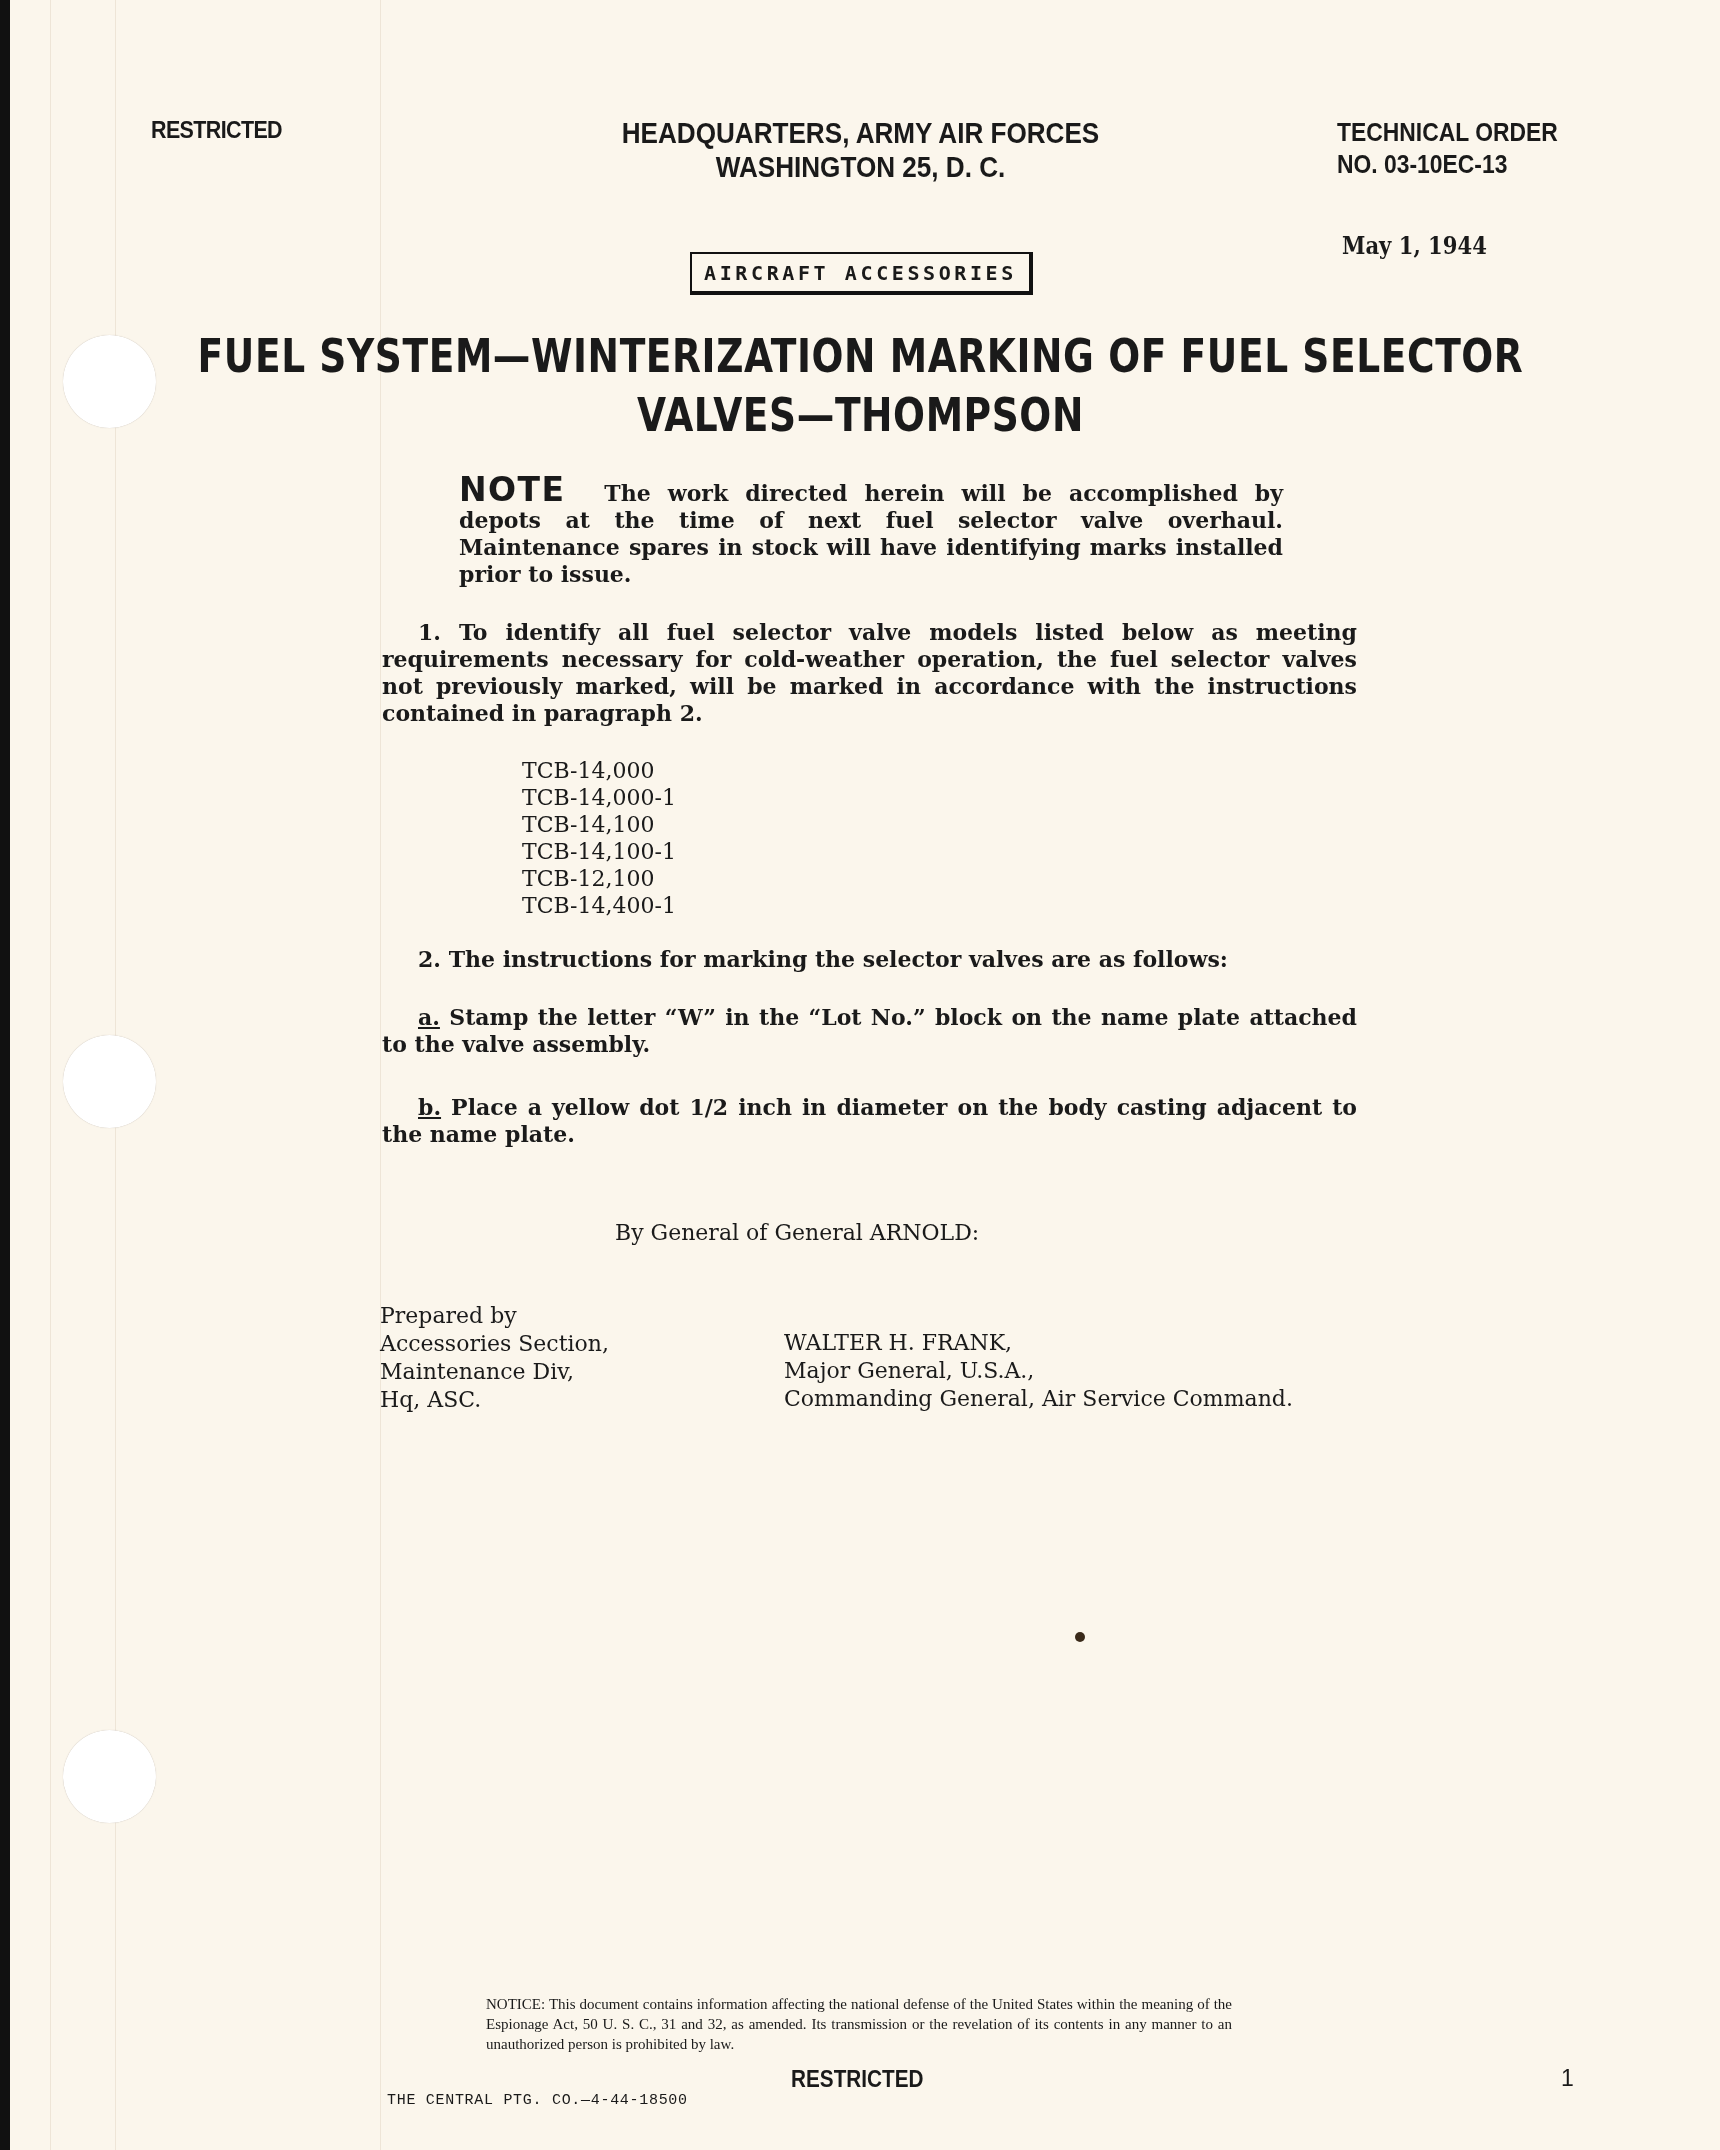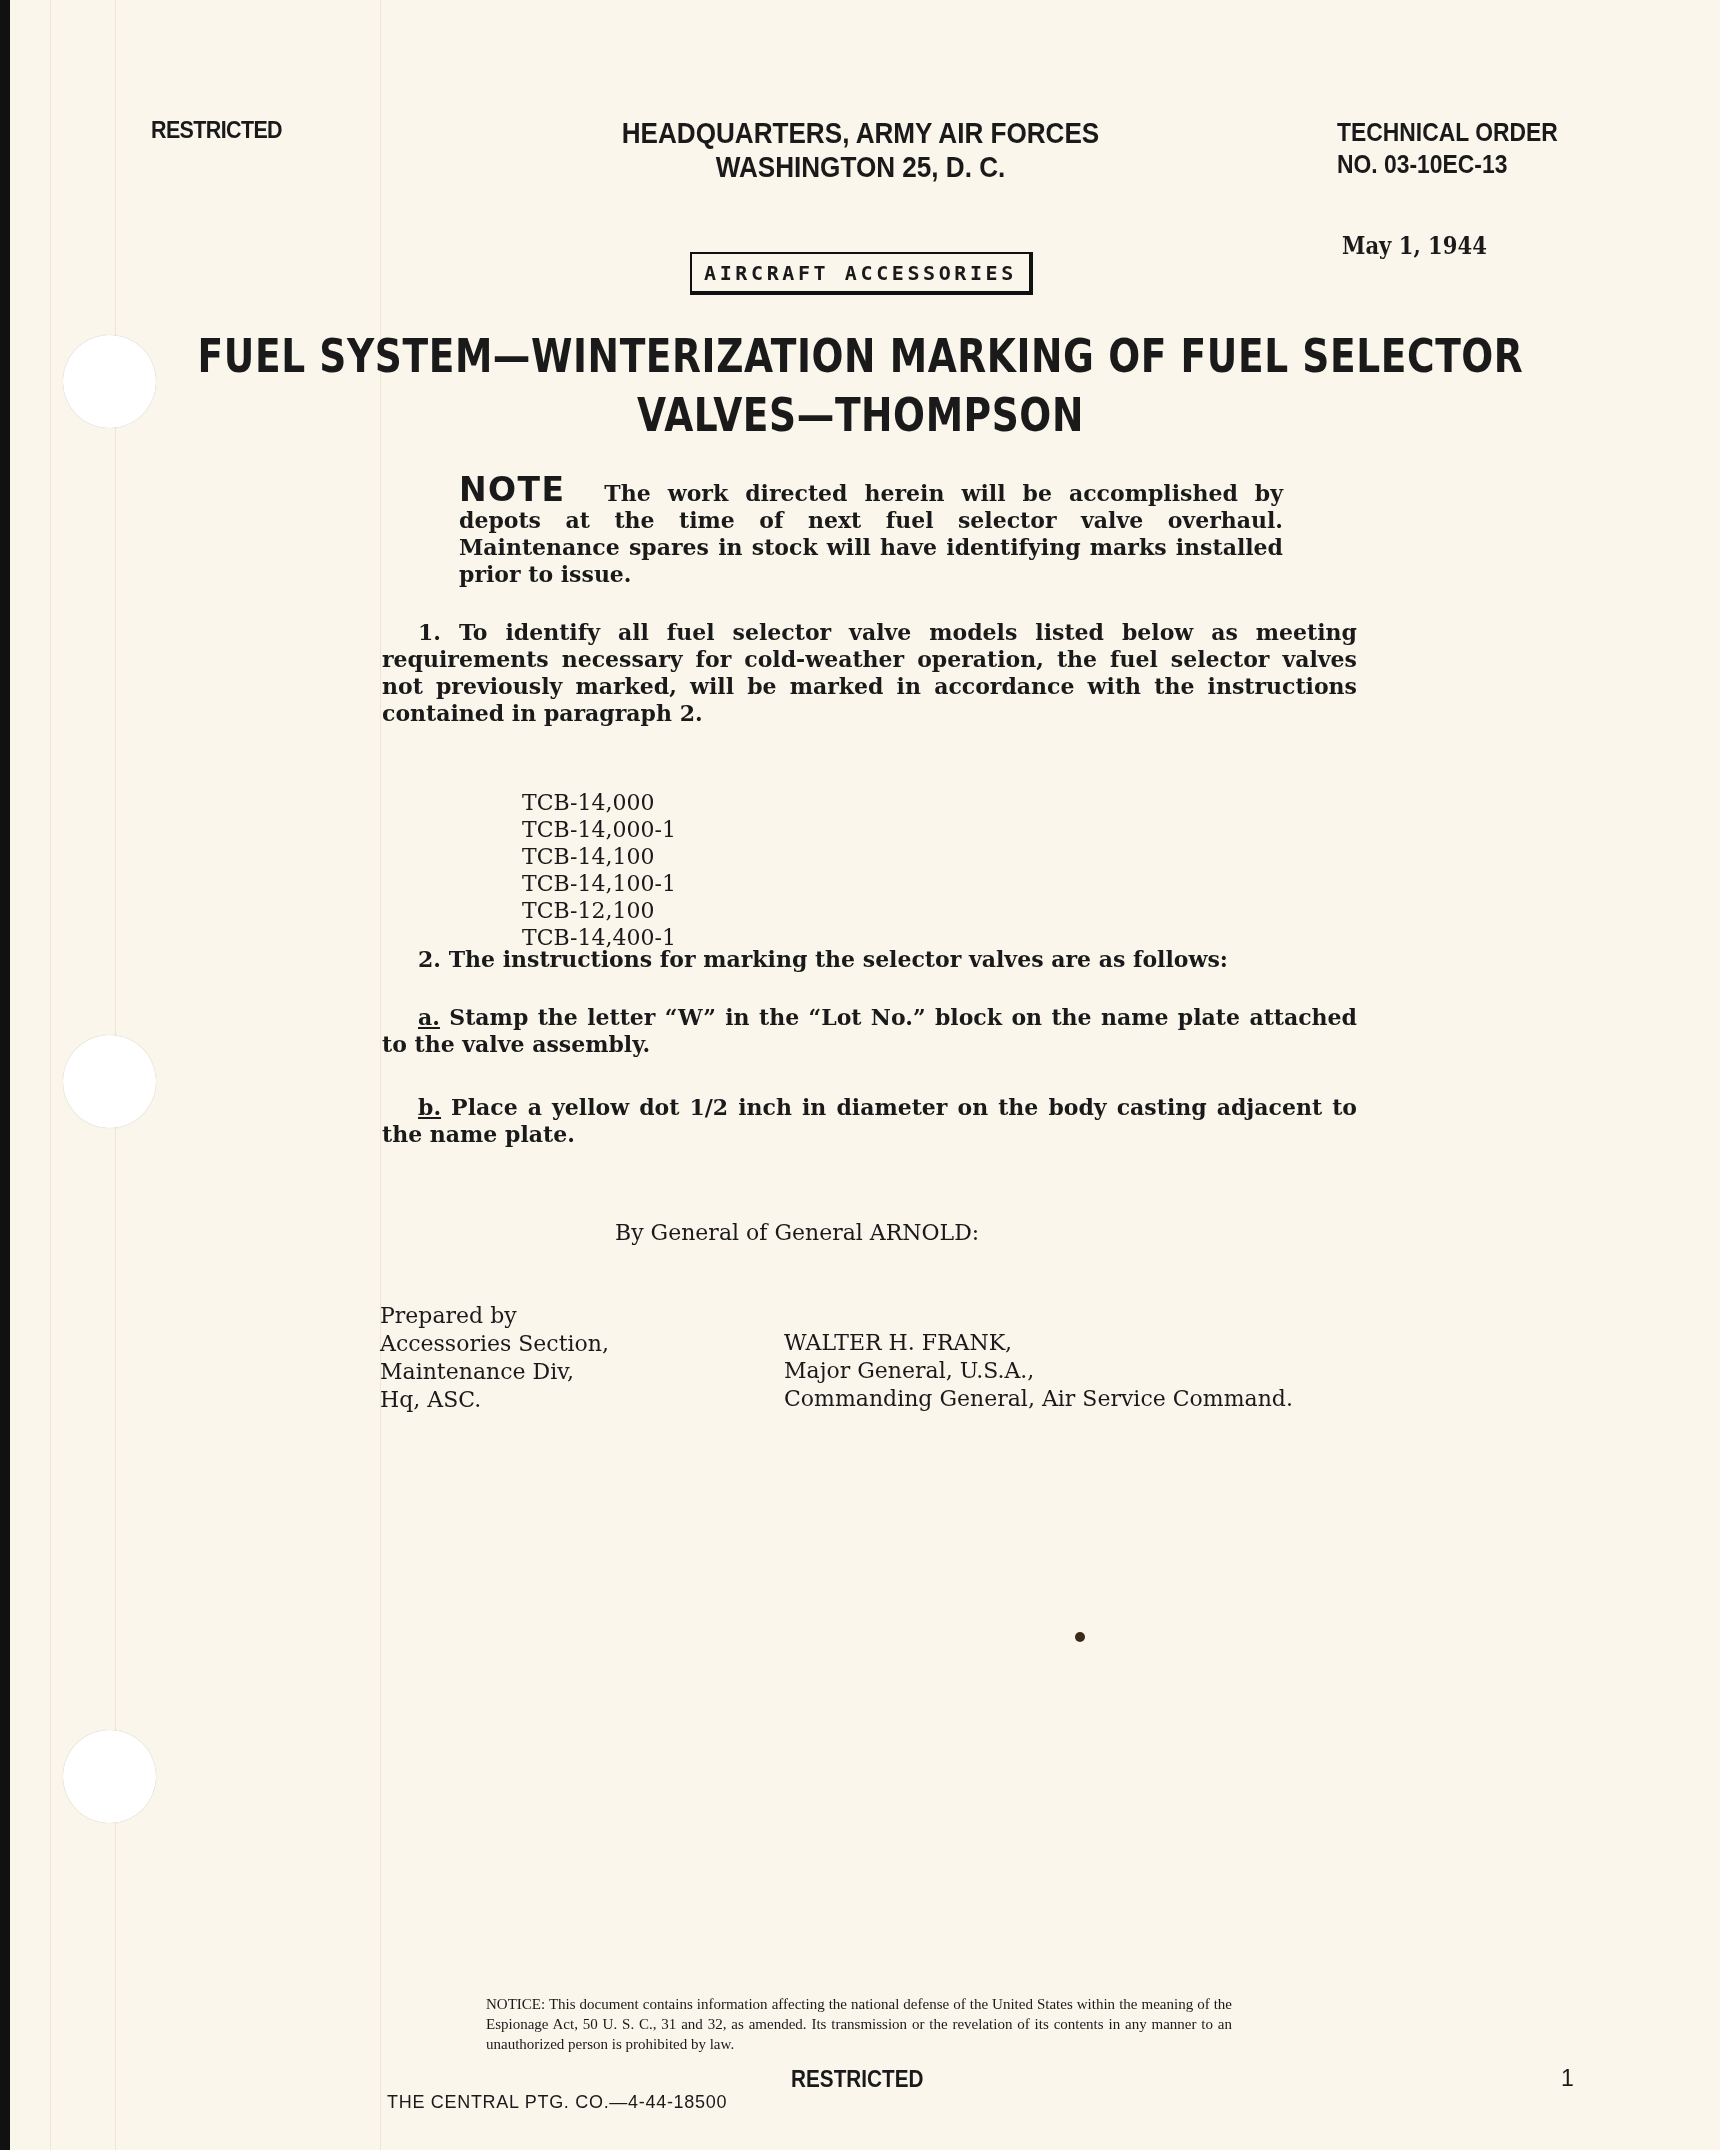--- a/index.html
+++ b/index.html
@@ -49,39 +49,39 @@
     font-family: "DejaVu Serif", serif; font-weight: bold;
     font-size: 22px; line-height: 27px; text-align: justify;
     transform-origin: left top;
   }
   .note { left: 459px; top: 476px; width: 824px; }
   .note-label {
     font-family: "DejaVu Sans", sans-serif; font-weight: 900;
     font-size: 33px; letter-spacing: 1.4px; margin-right: 22px;
   }
   .para1 { left: 382px; top: 619px; width: 975px; }
-  .models { left: 522px; top: 789px; width: 717px; display: flex; }
+  .models { left: 522px; top: 757px; width: 717px; display: flex; }
   .model-col { width: 518px; font-family: "DejaVu Serif", serif; font-size: 22px; line-height: 27px; }
   .model-col.right { width: 215px; }
   .para2 { left: 382px; top: 946px; width: 975px; }
   .para2a { left: 382px; top: 1004px; width: 975px; }
   .para2b { left: 382px; top: 1085px; width: 975px; margin-top: 9px; }
   .indent { padding-left: 36px; }
   .u { text-decoration: underline; }
   .by-command { left: 615px; top: 1220px; font-size: 22px; font-family: "DejaVu Serif", serif; }
   .prepared { left: 380px; top: 1302px; font-size: 22px; line-height: 28px; font-family: "DejaVu Serif", serif; }
   .signer { left: 784px; top: 1329px; font-size: 22px; line-height: 28px; font-family: "DejaVu Serif", serif; }
   .notice {
     left: 486px; top: 1994px; width: 746px;
     font-family: "Liberation Serif", serif; font-size: 15px; line-height: 20px;
     text-align: justify;
   }
   .footer-restricted { left: 791px; top: 2065px; font-size: 24.4px; transform: scaleX(0.85); transform-origin: left; }
   .page-num { left: 1561px; top: 2065px; font-size: 23px; font-family: "Liberation Sans", sans-serif; }
-  .printer { left: 387px; top: 2092px; font-size: 18px; font-family: Liberation Sans, sans-serif; letter-spacing: 0.7px; }
+  .printer { left: 387px; top: 2092px; font-size: 15px; font-family: Liberation Mono, monospace; letter-spacing: 0.7px; }
   .smudge { position: absolute; left: 1075px; top: 1632px; width: 10px; height: 10px; border-radius: 50%; background: #3a2a1a; }
 </style>
 </head>
 <body>
 
 <div class="edge"></div>
 <div class="rule-line" style="left:50px"></div>
 <div class="rule-line" style="left:115px"></div>
 <div class="rule-line" style="left:380px"></div>
 

